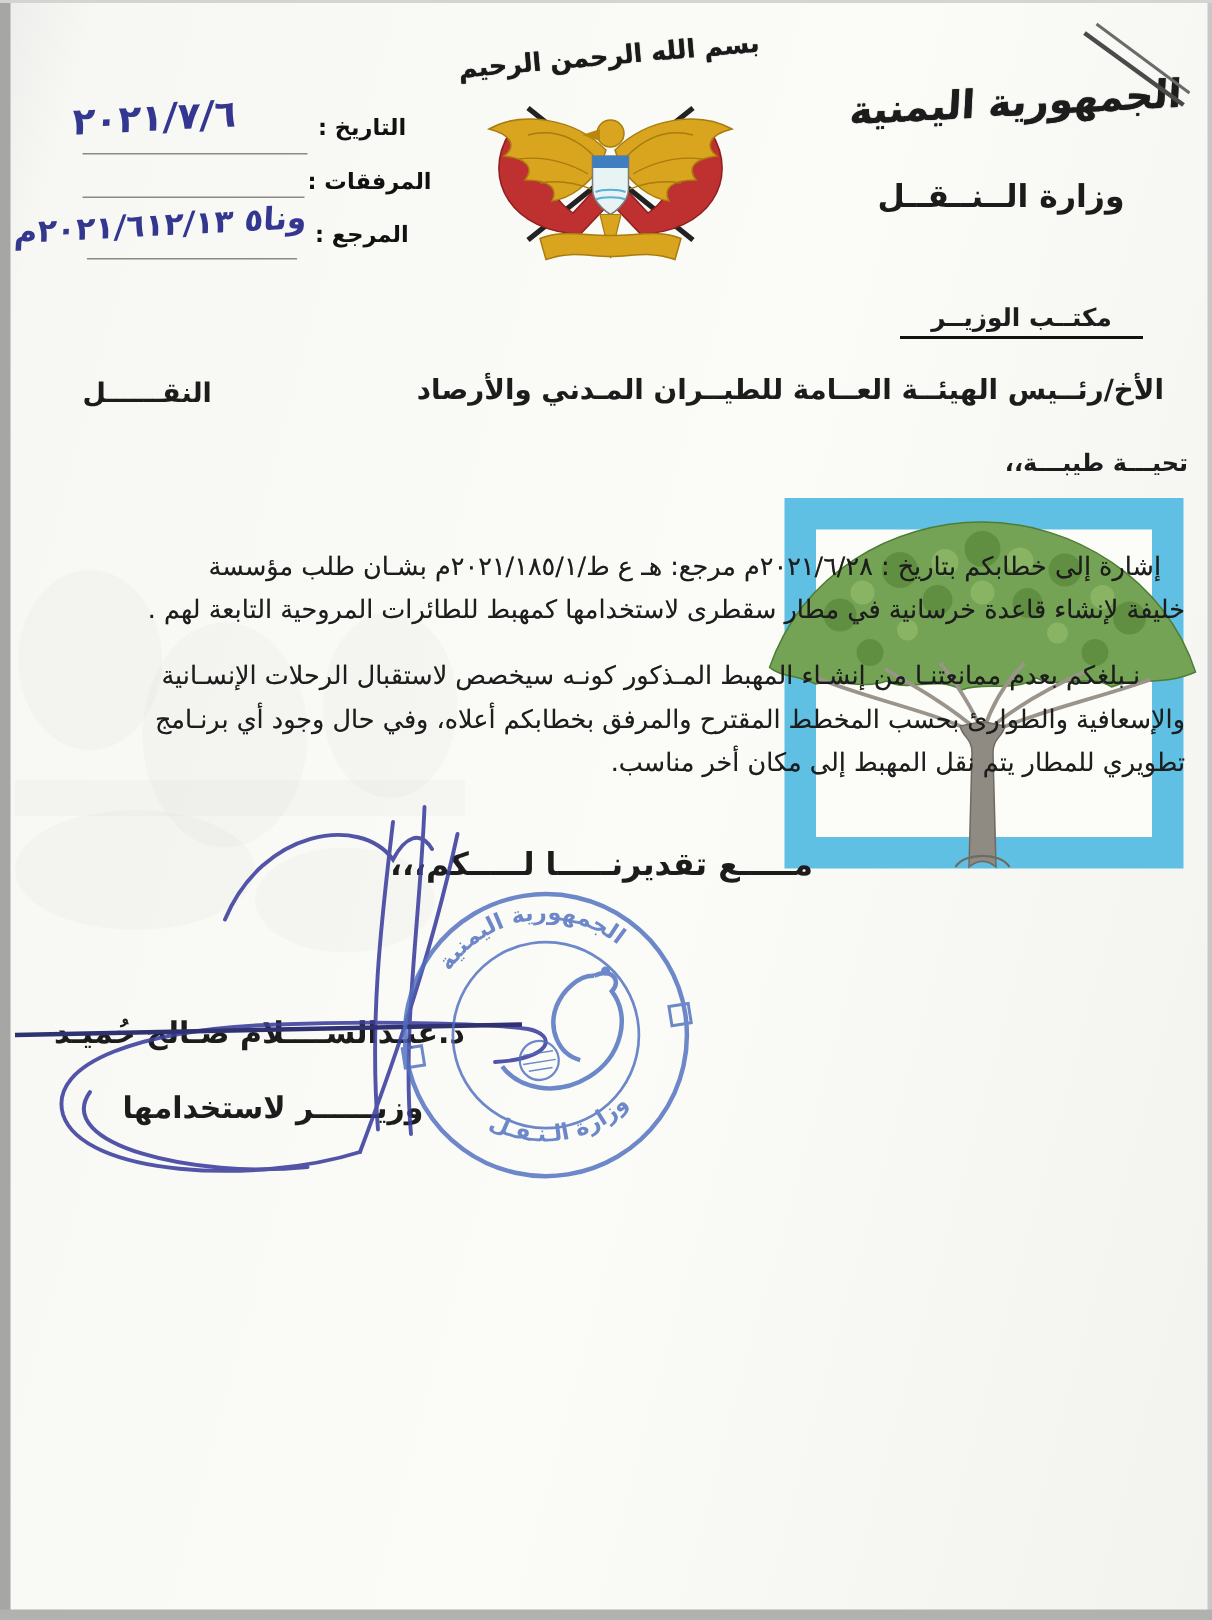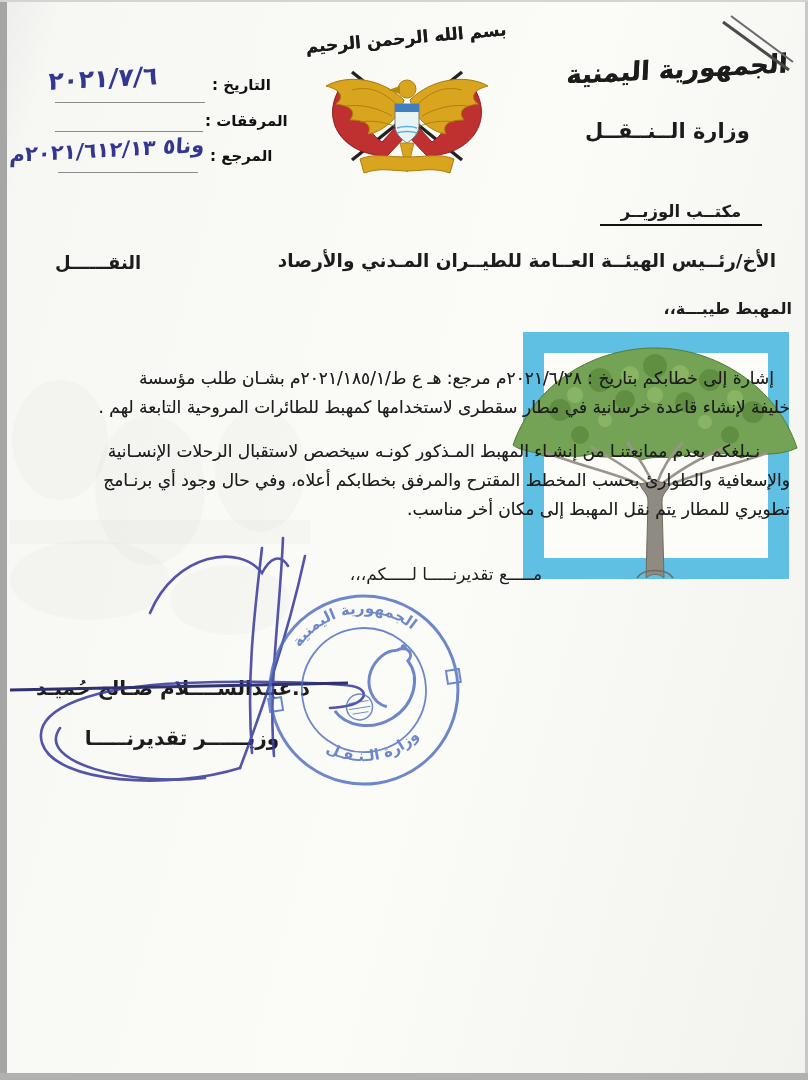--- a/index.html
+++ b/index.html
@@ -30,21 +30,21 @@
   .ministry{left:585px;top:119px;width:192px;text-align:left;font-size:21px;font-weight:800;letter-spacing:1px;}
   .office{left:600px;top:162px;width:162px;text-align:center;font-size:16.5px;font-weight:800;
     border-bottom:2px solid #111;padding-bottom:3px;margin-top:40px;}
   
   .addressee{top:250px;right:32px;font-size:18.5px;font-weight:800;}
   .honorific{top:252px;left:55px;font-size:18px;font-weight:800;}
   .greeting{top:299px;right:16px;font-size:16px;font-weight:800;}
   
   .bline{position:absolute;right:18px;font-size:17px;font-weight:400;white-space:nowrap;
     color:#1d1d1d;text-shadow:0 0 .4px rgba(0,0,0,.45);z-index:3;}
-  .closing{top:564px;right:266px;font-size:17px;font-weight:400;z-index:3;}
+  .closing{top:564px;right:266px;font-size:21px;font-weight:700;z-index:3;}
   
   .sig-name{top:676px;left:8px;width:330px;text-align:center;font-size:20px;font-weight:800;
     white-space:nowrap;z-index:3;}
   .sig-title{top:726px;left:52px;width:260px;text-align:center;font-size:20px;font-weight:800;
     letter-spacing:2px;z-index:3;}
   
   .cyan-square{left:523px;top:332px;width:266px;height:247px;box-sizing:border-box;
     border:21px solid #5fc0e4;background:#fcfcf9;z-index:1;}
   .tree-svg{left:505px;top:340px;z-index:2;}
   .bg-watermark{left:0;top:350px;z-index:0;opacity:.55;}
@@ -108,21 +108,21 @@
     <path d="M88,83 L95,112 L102,83 Z" fill="#d9a41e" stroke="#a87c0e" stroke-width="0.8"></path>
     <path d="M48,99 C62,93 76,97 95,97 C114,97 128,93 142,99 L138,113 C121,107 110,111 95,111 C80,111 69,107 52,113 Z" fill="#d9a41e" stroke="#a87c0e" stroke-width="1"></path>
   </svg>
 
   <div class="abs country nowrap">الجمهورية اليمنية</div>
   <div class="abs ministry nowrap">وزارة الــنــقــل</div>
   <div class="abs office nowrap">مكتــب الوزيــر</div>
 
   <div class="abs addressee nowrap">الأخ/رئــيس الهيئــة العــامة للطيــران المـدني والأرصاد</div>
   <div class="abs honorific nowrap">النقــــــل</div>
-  <div class="abs greeting nowrap">المهبط طيبـــة،،</div>
+  <div class="abs greeting nowrap">تحيـــة طيبـــة،،</div>
 
   <div class="abs cyan-square"></div>
   <svg class="abs tree-svg" width="300" height="240" viewBox="0 0 300 240">
     <path d="M8,105 C30,42 90,8 150,8 C210,8 272,46 292,108 C270,118 252,111 236,118 C221,108 201,120 186,112 C170,122 151,114 136,120 C119,110 101,122 86,114 C70,120 51,112 39,116 C26,110 15,111 8,105 Z" fill="#74a355" stroke="#4f7d36" stroke-width="1"></path>
     <g fill="#5c8b3e" opacity="0.8">
       <circle cx="55" cy="70" r="11"></circle>
         <circle cx="95" cy="40" r="12"></circle>
         <circle cx="150" cy="26" r="12"></circle>
       <circle cx="205" cy="40" r="11"></circle>
         <circle cx="248" cy="72" r="11"></circle>
@@ -191,15 +191,15 @@
     </g>
     <text font-size="15" font-weight="700" fill="#4f6fbe" text-anchor="middle">
       <textPath href="#stampArcTop" startOffset="50%">الجمهورية اليمنية</textPath>
     </text>
     <text font-size="15" font-weight="700" fill="#4f6fbe" text-anchor="middle">
       <textPath href="#stampArcBottom" startOffset="50%">وزارة الـنـقـل</textPath>
     </text>
   </svg>
 
   <div class="abs sig-name">د.عبـدالســــلام صـالح حُميـد</div>
-  <div class="abs sig-title">وزيــــــر تقديرنـــــا</div>
+  <div class="abs sig-title">وزيــــــر لاستخدامها</div>
 
 </div>
 
 </body></html>

